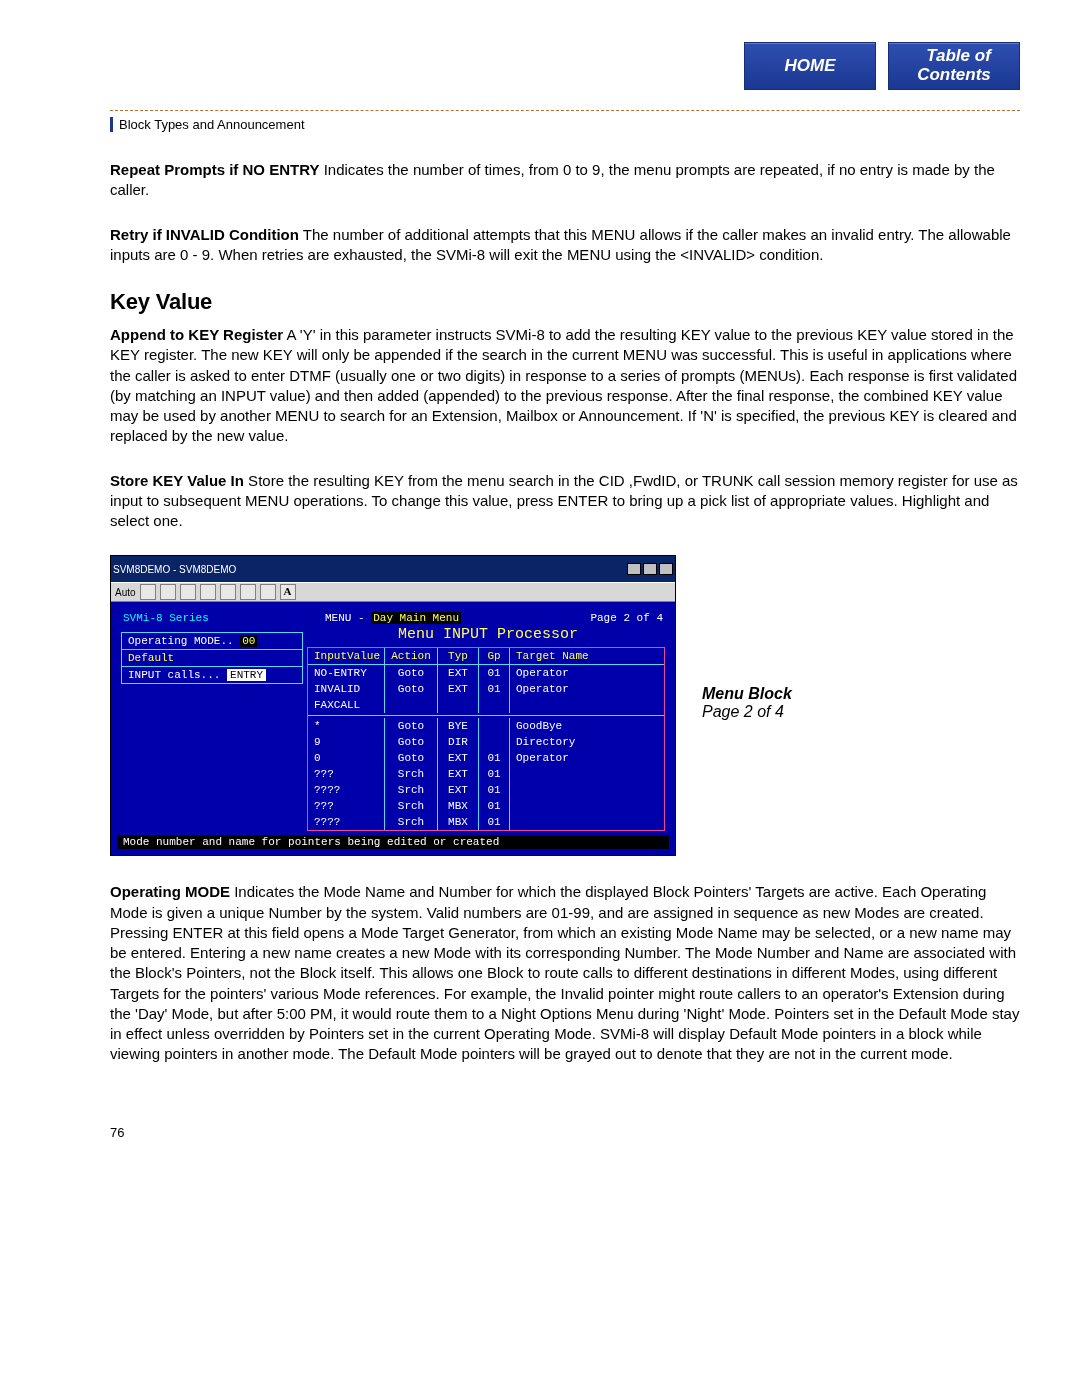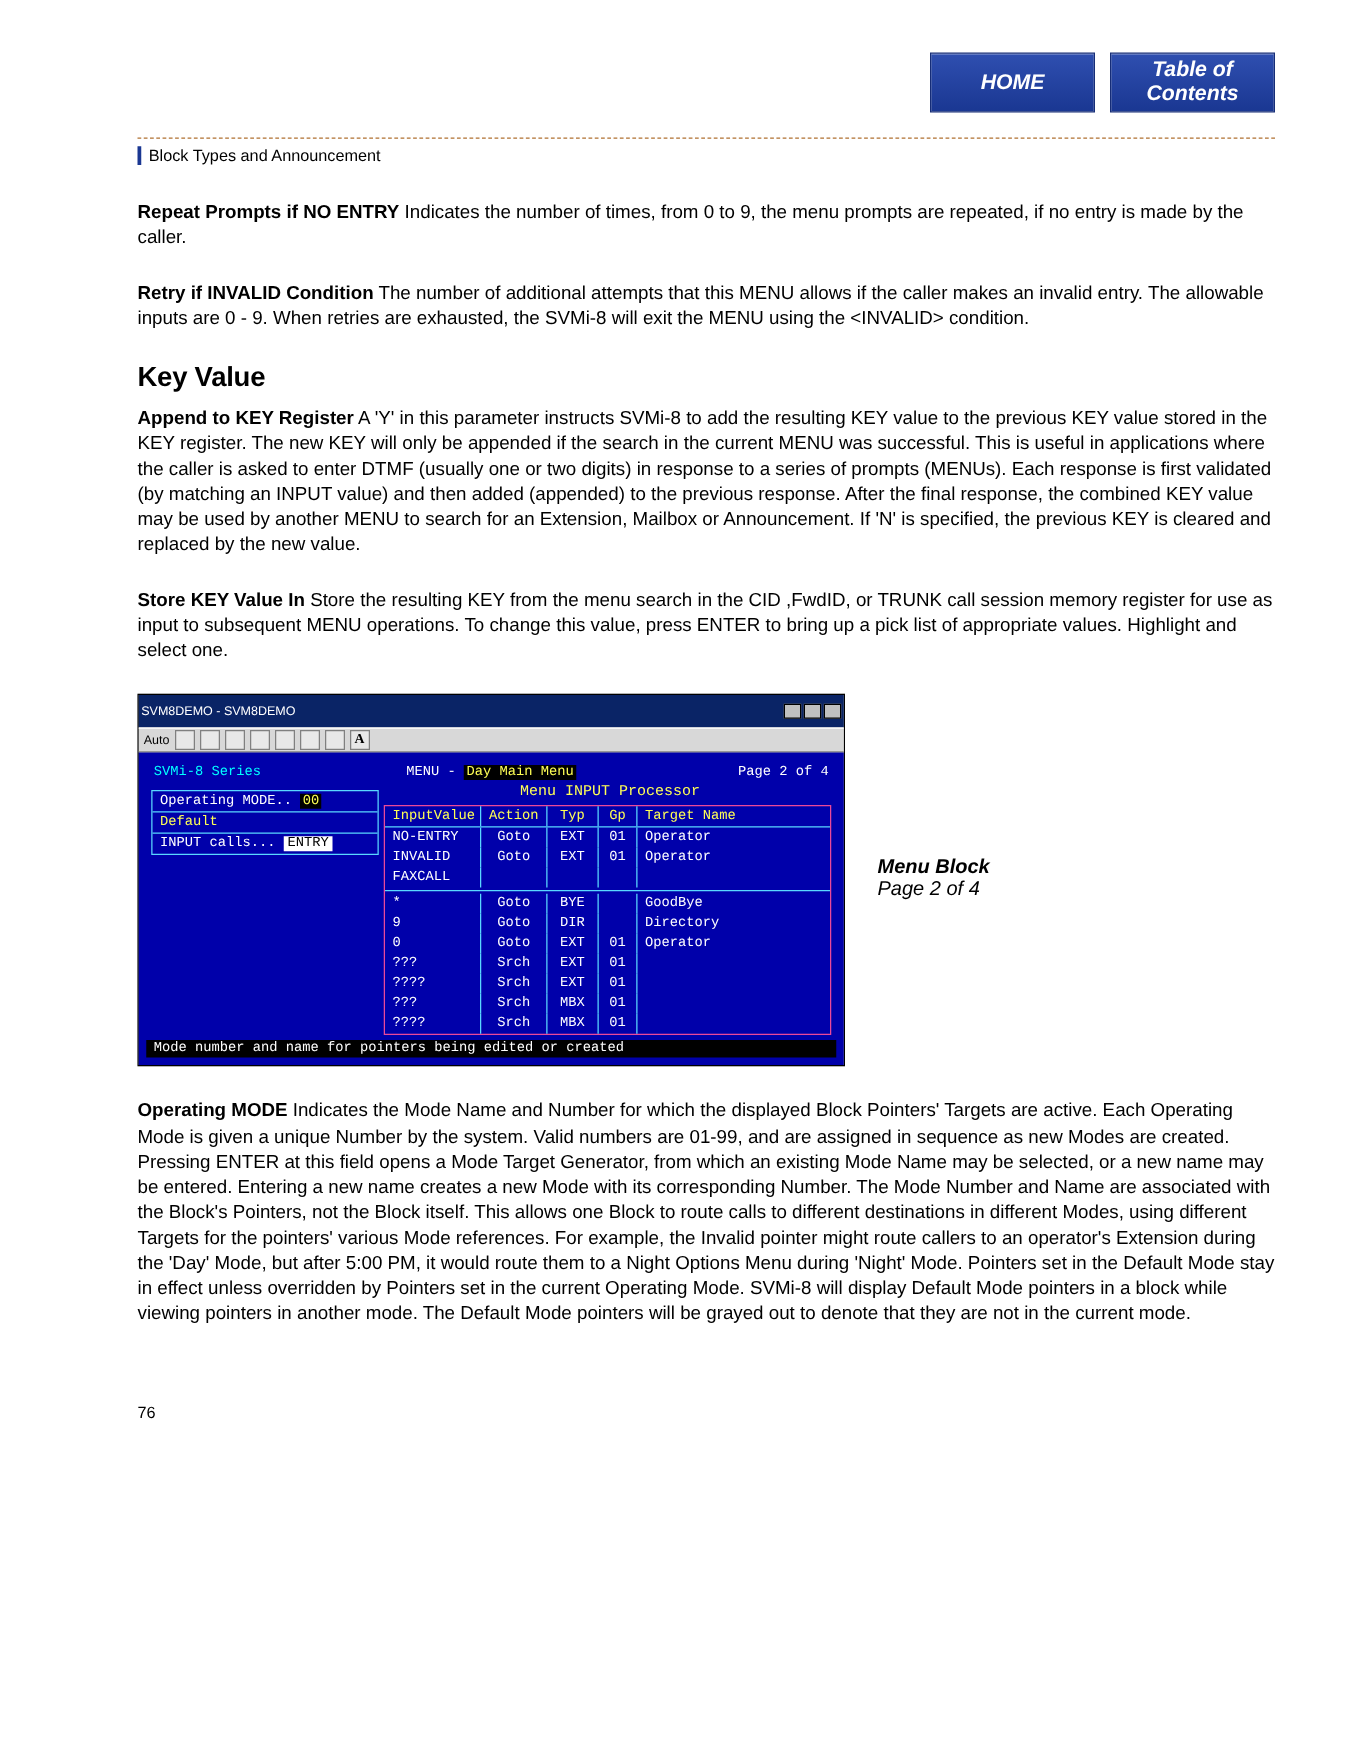--- a/index.html
+++ b/index.html
@@ -29,21 +29,21 @@
     border: 1px solid #162d77;
     height: 46px;
     display: flex;
     align-items: center;
     justify-content: center;
     text-align: center;
     line-height: 1.1;
     box-shadow: inset 0 1px 0 rgba(255,255,255,.25);
   }
   .navbtn.home { width: 130px; }
-  .navbtn.toc  { width: 130px; }
+  .navbtn.toc  { width: 130px; text-align: right; }
   .dashline {
     border: none;
     border-top: 1px dashed #b07030;
     margin: 0 0 6px 0;
   }
   .section-label {
     border-left: 3px solid #1a3792;
     padding-left: 6px;
     margin: 0 0 28px 0;
     font-size: 13px;
@@ -138,21 +138,21 @@
   .ghead > div { color:#ffff55; }
   .c-iv { width:70px; padding-left:6px !important;}
   .c-ac { width:52px; text-align:center;}
   .c-ty { width:40px; text-align:center;}
   .c-gp { width:30px; text-align:center;}
   .c-tn { flex:1; padding-left:6px !important; border-right:none !important;}
   .grow { display:flex; }
   .gbody { min-height:160px; }
   .bluescreen .mproc {
     text-align:center; color:#ffff55;
-    margin:-2px 0 2px 190px; font-size:12px;
+    margin:-2px 0 2px 190px; font-size:15px;
   }
   .statusline {
     background:#000; color:#fff;
     padding:1px 6px;
     font-size:11px;
   }
   .figcap {
     margin-top: 130px;
     font-style: italic;
     font-size: 16px;

